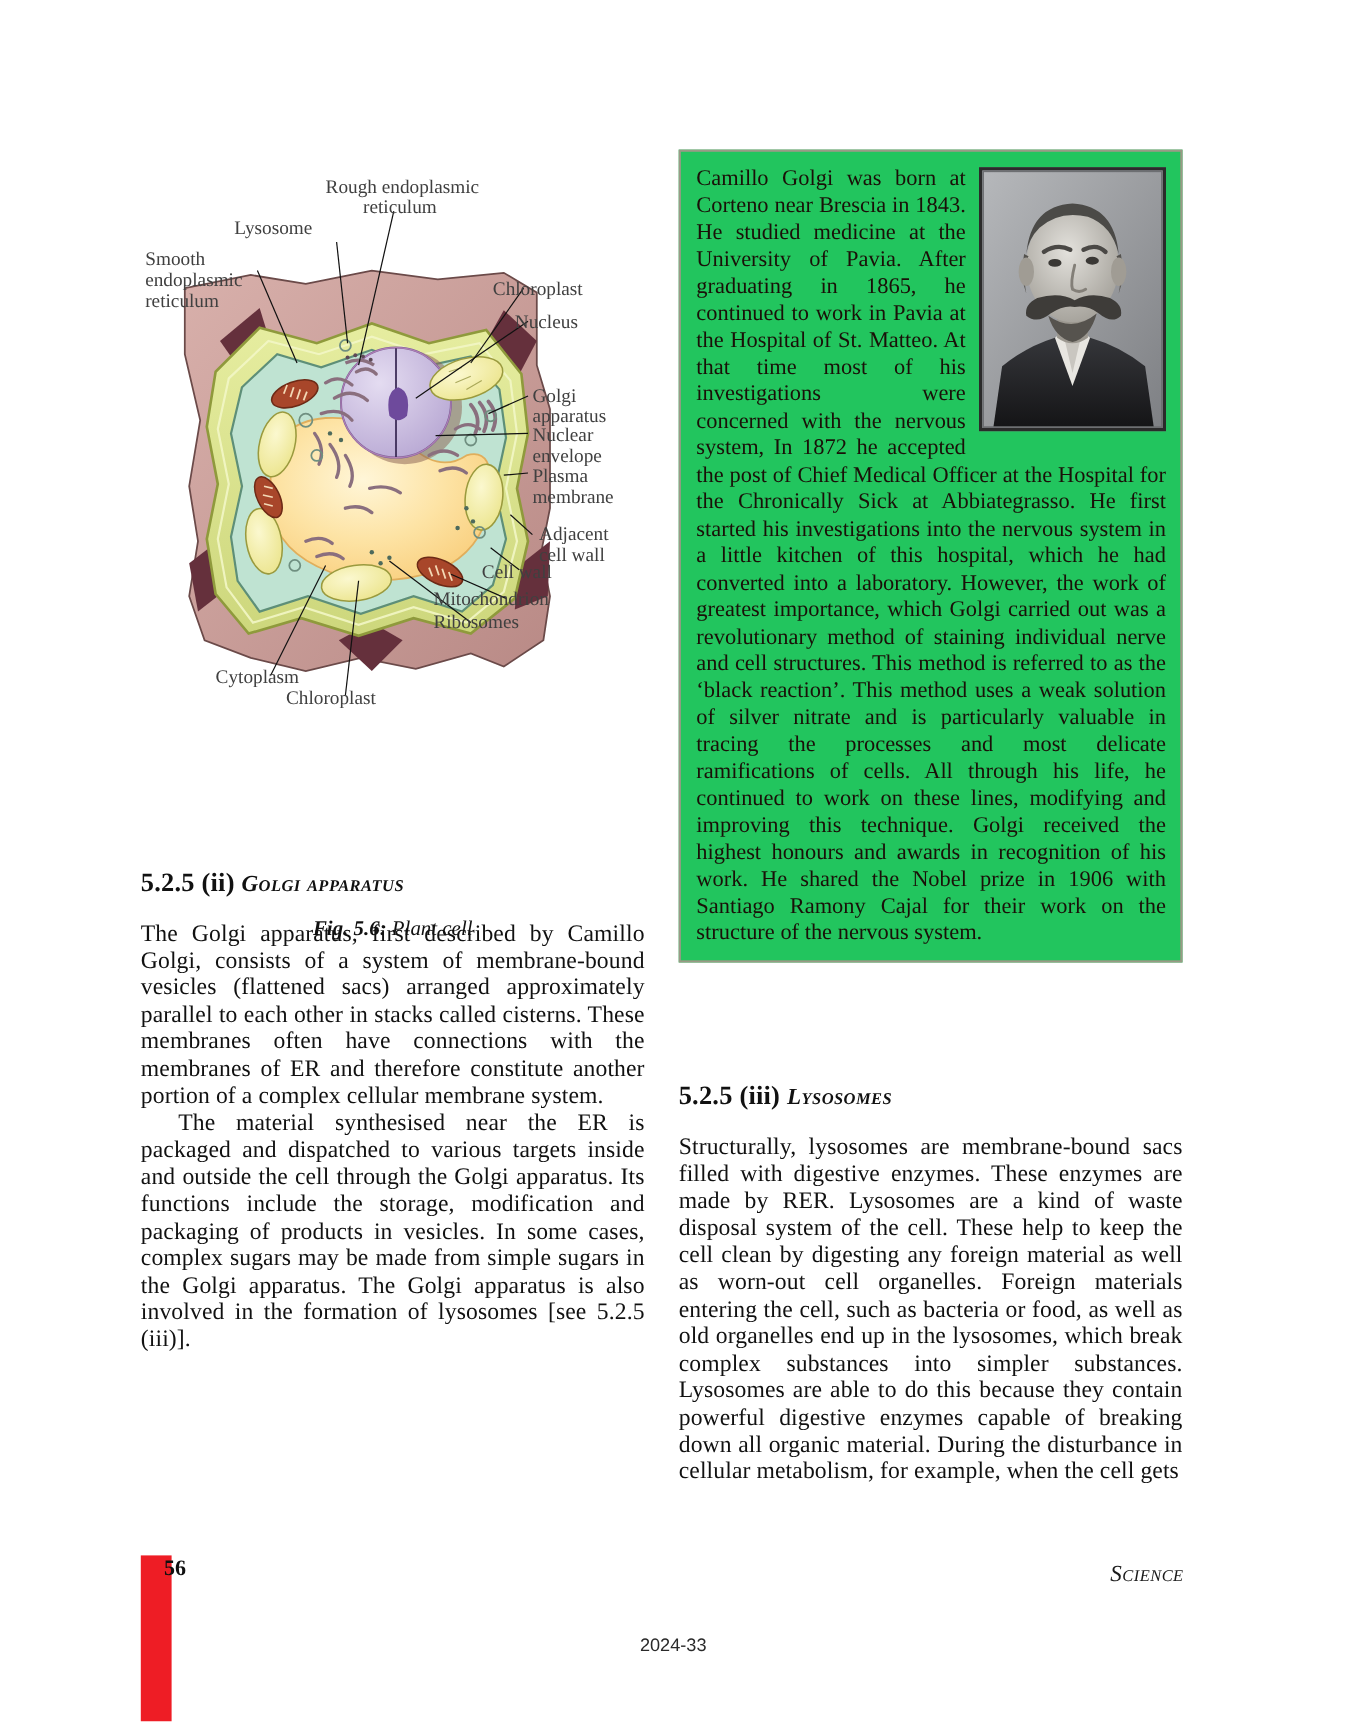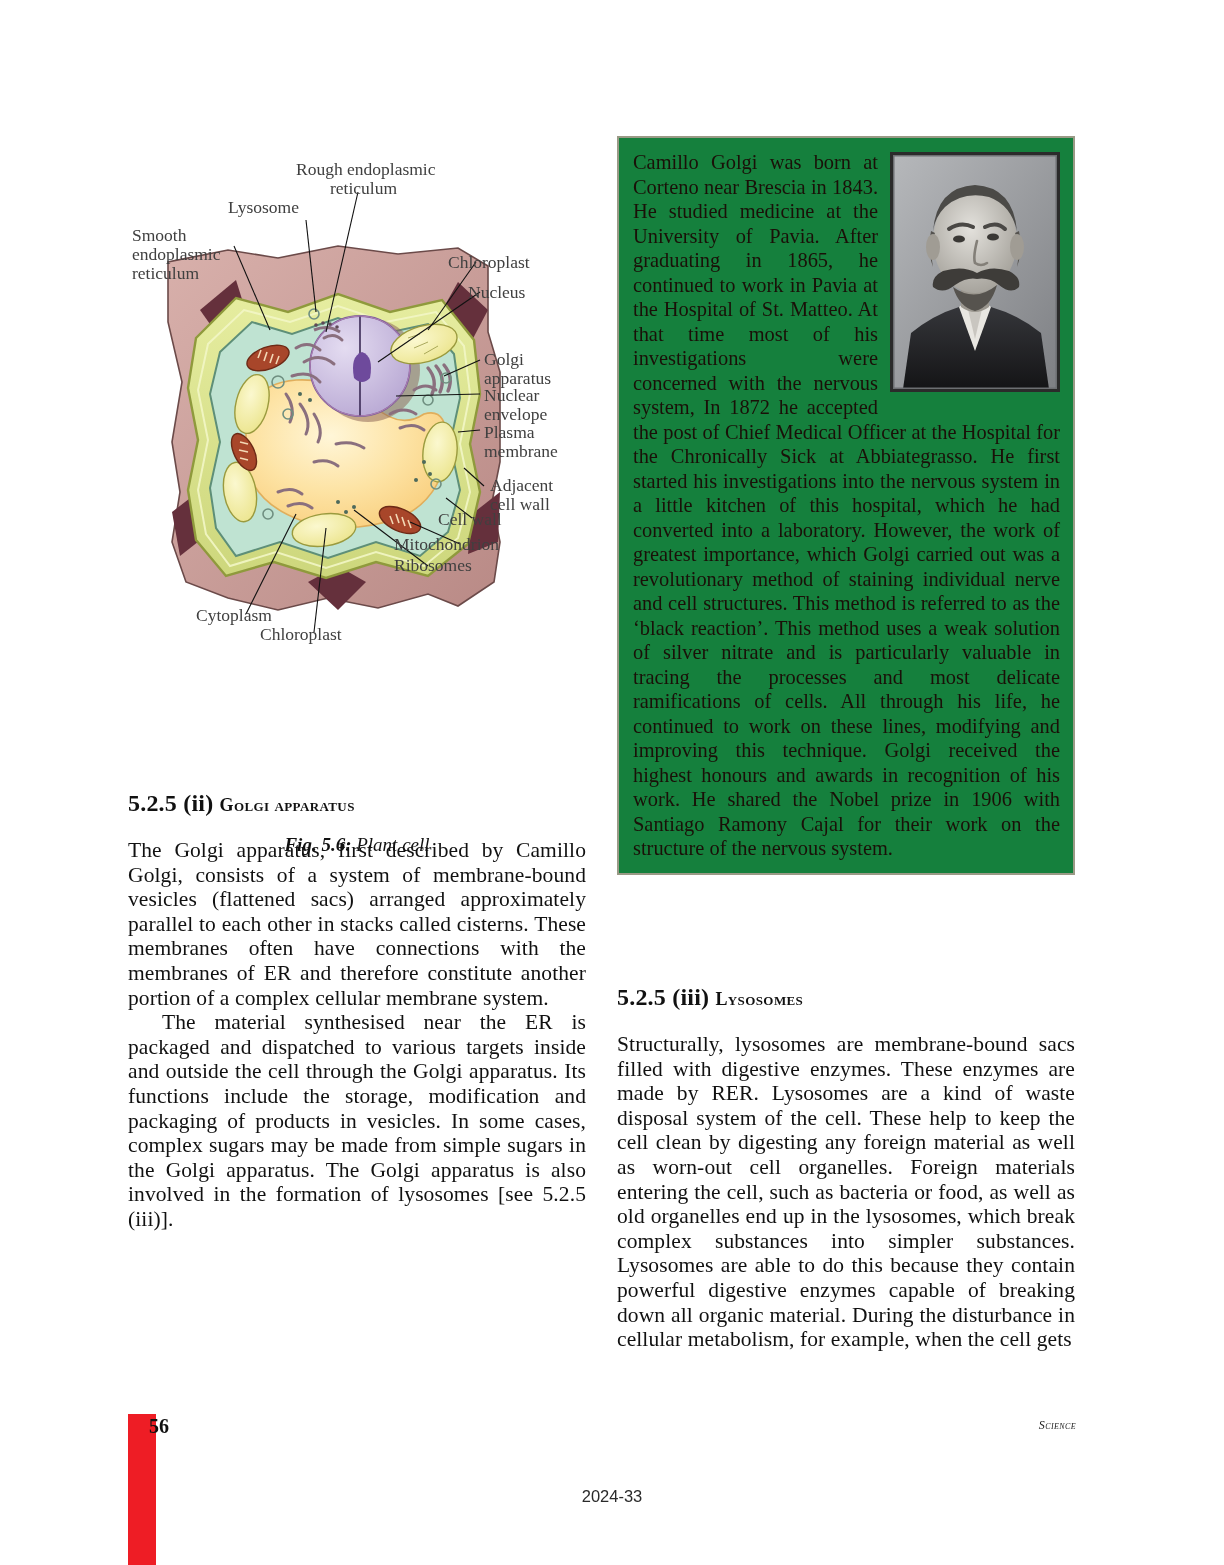--- a/index.html
+++ b/index.html
@@ -45,23 +45,24 @@
 
   
   h2.section {
     margin: 0;
     font-size: 24px;
     font-weight: bold;
     line-height: 30px;
     letter-spacing: 0.2px;
   }
   h2.section .smallcaps {
+    font-style: italic;
     font-weight: bold;
     font-variant: small-caps;
-    font-size: 18px;
+    font-size: 21px;
     letter-spacing: 0.4px;
   }
 
   
   #figure-wrap {
     position: relative;
     width: 458px;
     height: 530px;
     margin-top: 34px;
   }
@@ -85,21 +86,21 @@
     font-style: italic;
   }
   .fig-caption b { font-weight: bold; font-style: italic; }
 
   
   #bio-box {
     position: absolute;
     left: 617px; top: 136px;
     width: 458px;
     box-sizing: border-box;
-    background: #15803d;
+    background: #22c55e;
     border: 2px solid #9a9a86;
     padding: 12px 13px 12px 14px;
   }
   #bio-box .bio-text {
     font-size: 20.4px;
     line-height: 24.5px;
     text-align: justify;
     color: #1a1008;
     margin: 0;
   }
@@ -123,21 +124,21 @@
   #page-number {
     position: absolute;
     left: 149px; top: 1415px;
     font-size: 20px;
     font-weight: bold;
     color: #101010;
   }
   #subject-name {
     position: absolute;
     right: 148px; top: 1418px;
-    font-size: 12px;
+    font-size: 21px;
     font-style: italic;
     font-variant: small-caps;
     letter-spacing: 0.4px;
     color: #1a1a1a;
   }
   #year-stamp {
     position: absolute;
     left: 0; top: 1487px;
     width: 1224px;
     text-align: center;
@@ -320,21 +321,21 @@
           <line x1="118" y1="452" x2="168" y2="352"></line>
           <line x1="186" y1="470" x2="198" y2="366"></line>
         </g>
       </svg>
 
       <div class="fig-label ml" style="left:168px; top:-2px;">
         <span>Rough endoplasmic</span><br>
         <span style="display:inline-block; margin-left:34px;">reticulum</span>
       </div>
 
-      <div class="fig-label ml" style="left:100px; top:36px;">Lysosome</div>
+      <div class="fig-label ml" style="left:85px; top:36px;">Lysosome</div>
 
       <div class="fig-label ml" style="left:4px; top:64px;">
         <span>Smooth</span><br>
         <span>endoplasmic</span><br>
         <span>reticulum</span>
       </div>
 
       <div class="fig-label ml" style="left:320px; top:91px;">Chloroplast</div>
 
       <div class="fig-label ml" style="left:340px; top:121px;">Nucleus</div>

